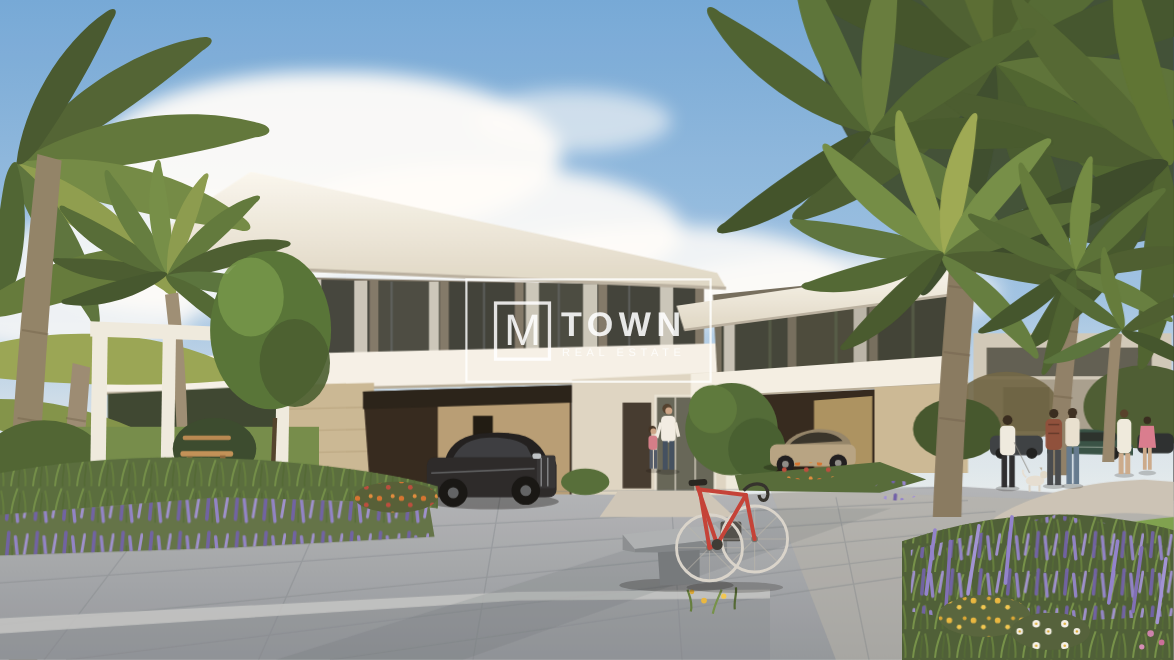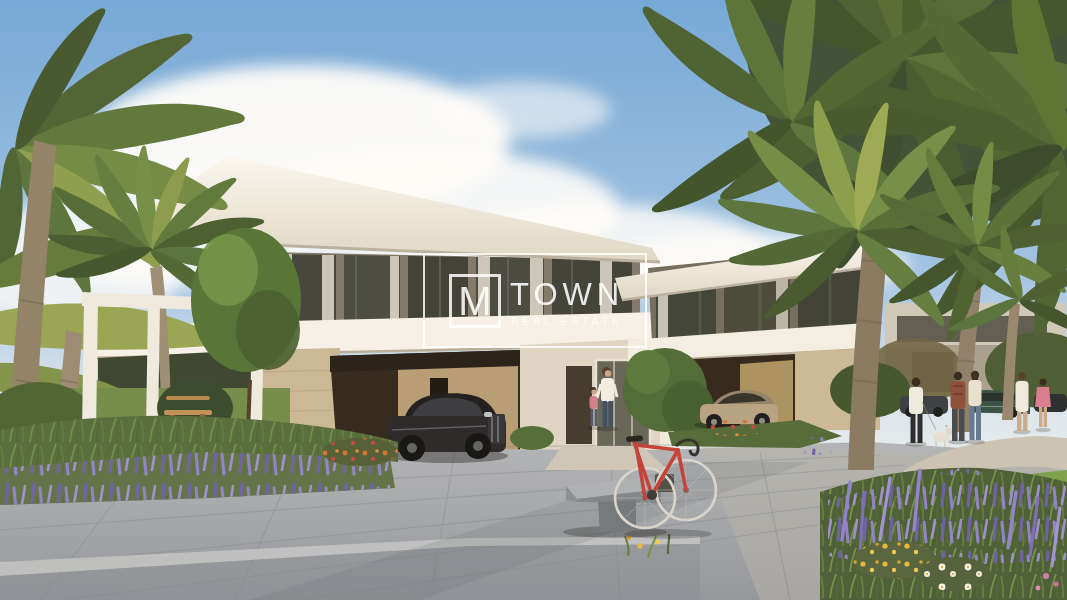--- a/index.html
+++ b/index.html
@@ -6,21 +6,21 @@
   .stage{position:relative;width:1067px;height:600px;overflow:hidden;font-family:"Liberation Sans",sans-serif;}
   .stage svg{position:absolute;left:0;top:0;}
   
   .wm{position:absolute;left:423px;top:253px;width:224px;height:95px;
       border:2px solid rgba(255,255,255,.82);box-sizing:border-box;
       color:rgba(255,255,255,.88);}
   .wm-mbox{position:absolute;left:24px;top:19px;width:52px;height:54px;
       border:3px solid rgba(255,255,255,.85);box-sizing:border-box;
       display:flex;align-items:center;justify-content:center;}
   .wm-m{font-size:40px;line-height:1;font-weight:400;letter-spacing:0;}
-  .wm-brand{position:absolute;left:85px;top:22px;font-size:31px;font-weight:400;
+  .wm-brand{position:absolute;left:85px;top:22px;font-size:31px;font-weight:700;
       letter-spacing:5px;white-space:nowrap;}
   .wm-tag{position:absolute;left:86px;top:61px;font-size:10px;font-weight:400;
       letter-spacing:4.2px;white-space:nowrap;color:rgba(255,255,255,.8);}
 </style>
 </head>
 <body>
 
 <div class="stage">
 <svg width="1067" height="600" viewBox="0 0 1067 600">
   <defs>

